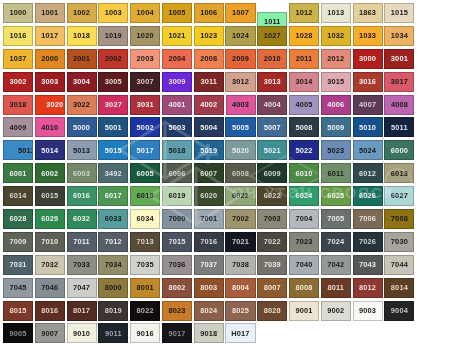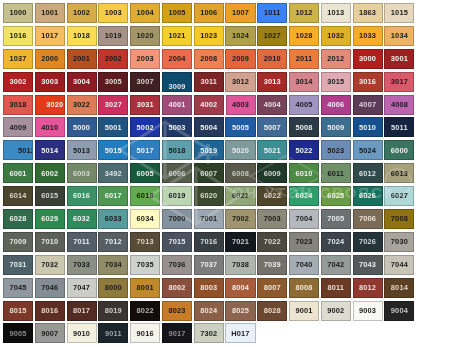--- a/index.html
+++ b/index.html
@@ -74,21 +74,21 @@
         </div>
         <div class="swatch" title="1005 #d4a017" style="background: rgb(212, 160, 23);">
           <span class="code" style="color: rgb(26, 26, 26);">1005</span>
         </div>
         <div class="swatch" title="1006 #e2a32c" style="background: rgb(226, 163, 44);">
           <span class="code" style="color: rgb(26, 26, 26);">1006</span>
         </div>
         <div class="swatch" title="1007 #eda027" style="background: rgb(237, 160, 39);">
           <span class="code" style="color: rgb(26, 26, 26);">1007</span>
         </div>
-        <div class="swatch" title="1011 #ab8b42" style="background: #3b82f6;">
+        <div class="swatch" title="1011 #ab8b42" style="background: #86efac; margin-top: 9px;">
           <span class="code" style="color: rgb(26, 26, 26);">1011</span>
         </div>
         <div class="swatch" title="1012 #ccb44a" style="background: rgb(204, 180, 74);">
           <span class="code" style="color: rgb(26, 26, 26);">1012</span>
         </div>
         <div class="swatch" title="1013 #eae4d3" style="background: rgb(234, 228, 211);">
           <span class="code" style="color: rgb(26, 26, 26);">1013</span>
         </div>
         <div class="swatch" title="1014 #e4cf9d" style="background: rgb(228, 207, 157);">
           <span class="code" style="color: rgb(26, 26, 26);">1863</span>
@@ -191,21 +191,21 @@
         </div>
         <div class="swatch" title="3004 #8c1c23" style="background: rgb(140, 28, 35);">
           <span class="code" style="color: rgb(242, 242, 242);">3004</span>
         </div>
         <div class="swatch" title="3005 #5d1a1f" style="background: rgb(93, 26, 31);">
           <span class="code" style="color: rgb(224, 220, 216);">3005</span>
         </div>
         <div class="swatch" title="3007 #402020" style="background: rgb(64, 32, 32);">
           <span class="code" style="color: rgb(216, 208, 204);">3007</span>
         </div>
-        <div class="swatch" title="3009 #6d3430" style="background: #0c4a6e; align-items: flex-end;">
+        <div class="swatch" title="3009 #6d3430" style="background: #6d28d9;">
           <span class="code" style="color: rgb(232, 224, 220);">3009</span>
         </div>
         <div class="swatch" title="3011 #7c2725" style="background: rgb(124, 39, 37);">
           <span class="code" style="color: rgb(236, 228, 224);">3011</span>
         </div>
         <div class="swatch" title="3012 #d1a290" style="background: rgb(209, 162, 144);">
           <span class="code" style="color: rgb(26, 26, 26);">3012</span>
         </div>
         <div class="swatch" title="3013 #a32a26" style="background: rgb(163, 42, 38);">
           <span class="code" style="color: rgb(242, 242, 242);">3013</span>
@@ -657,21 +657,21 @@
         <div class="swatch" title="9011 #1c242c" style="background: rgb(28, 36, 44);">
           <span class="code" style="color: rgb(154, 162, 170);">9011</span>
         </div>
         <div class="swatch" title="9016 #f4f4ec" style="background: rgb(244, 244, 236);">
           <span class="code" style="color: rgb(26, 26, 26);">9016</span>
         </div>
         <div class="swatch" title="9017 #16161a" style="background: rgb(22, 22, 26);">
           <span class="code" style="color: rgb(140, 140, 144);">9017</span>
         </div>
         <div class="swatch" title="9018 #ccd0c0" style="background: rgb(204, 208, 192);">
-          <span class="code" style="color: rgb(26, 26, 26);">7302</span>
+          <span class="code" style="color: rgb(26, 26, 26);">9018</span>
         </div>
         <div class="swatch" title="H017 #e8f0f8" style="background: rgb(232, 240, 248);">
           <span class="code" style="color: rgb(26, 26, 26);">H017</span>
         </div>
         <div class="swatch empty"></div>
         <div class="swatch empty"></div>
         <div class="swatch empty"></div>
         <div class="swatch empty"></div>
         <div class="swatch empty"></div>
         <div class="swatch empty"></div>

